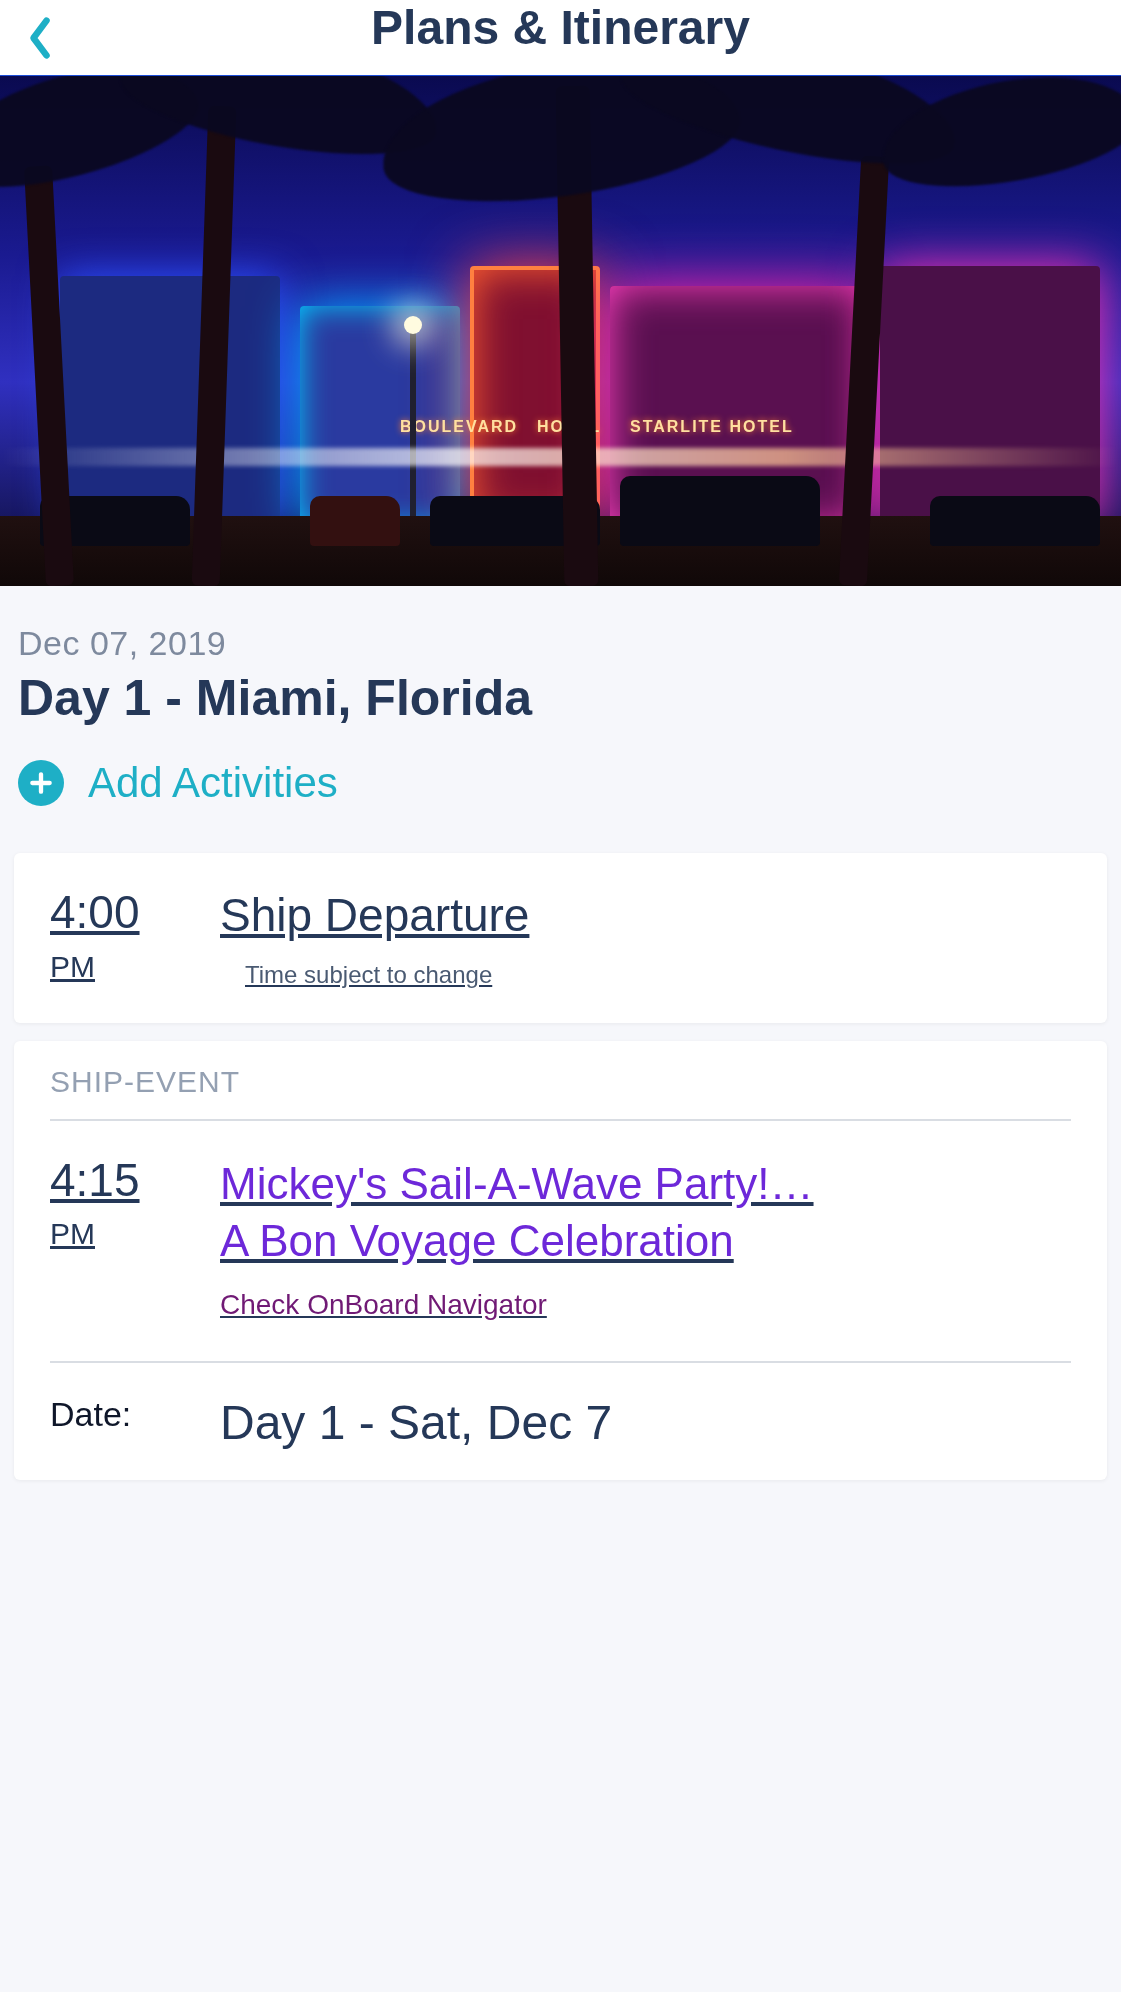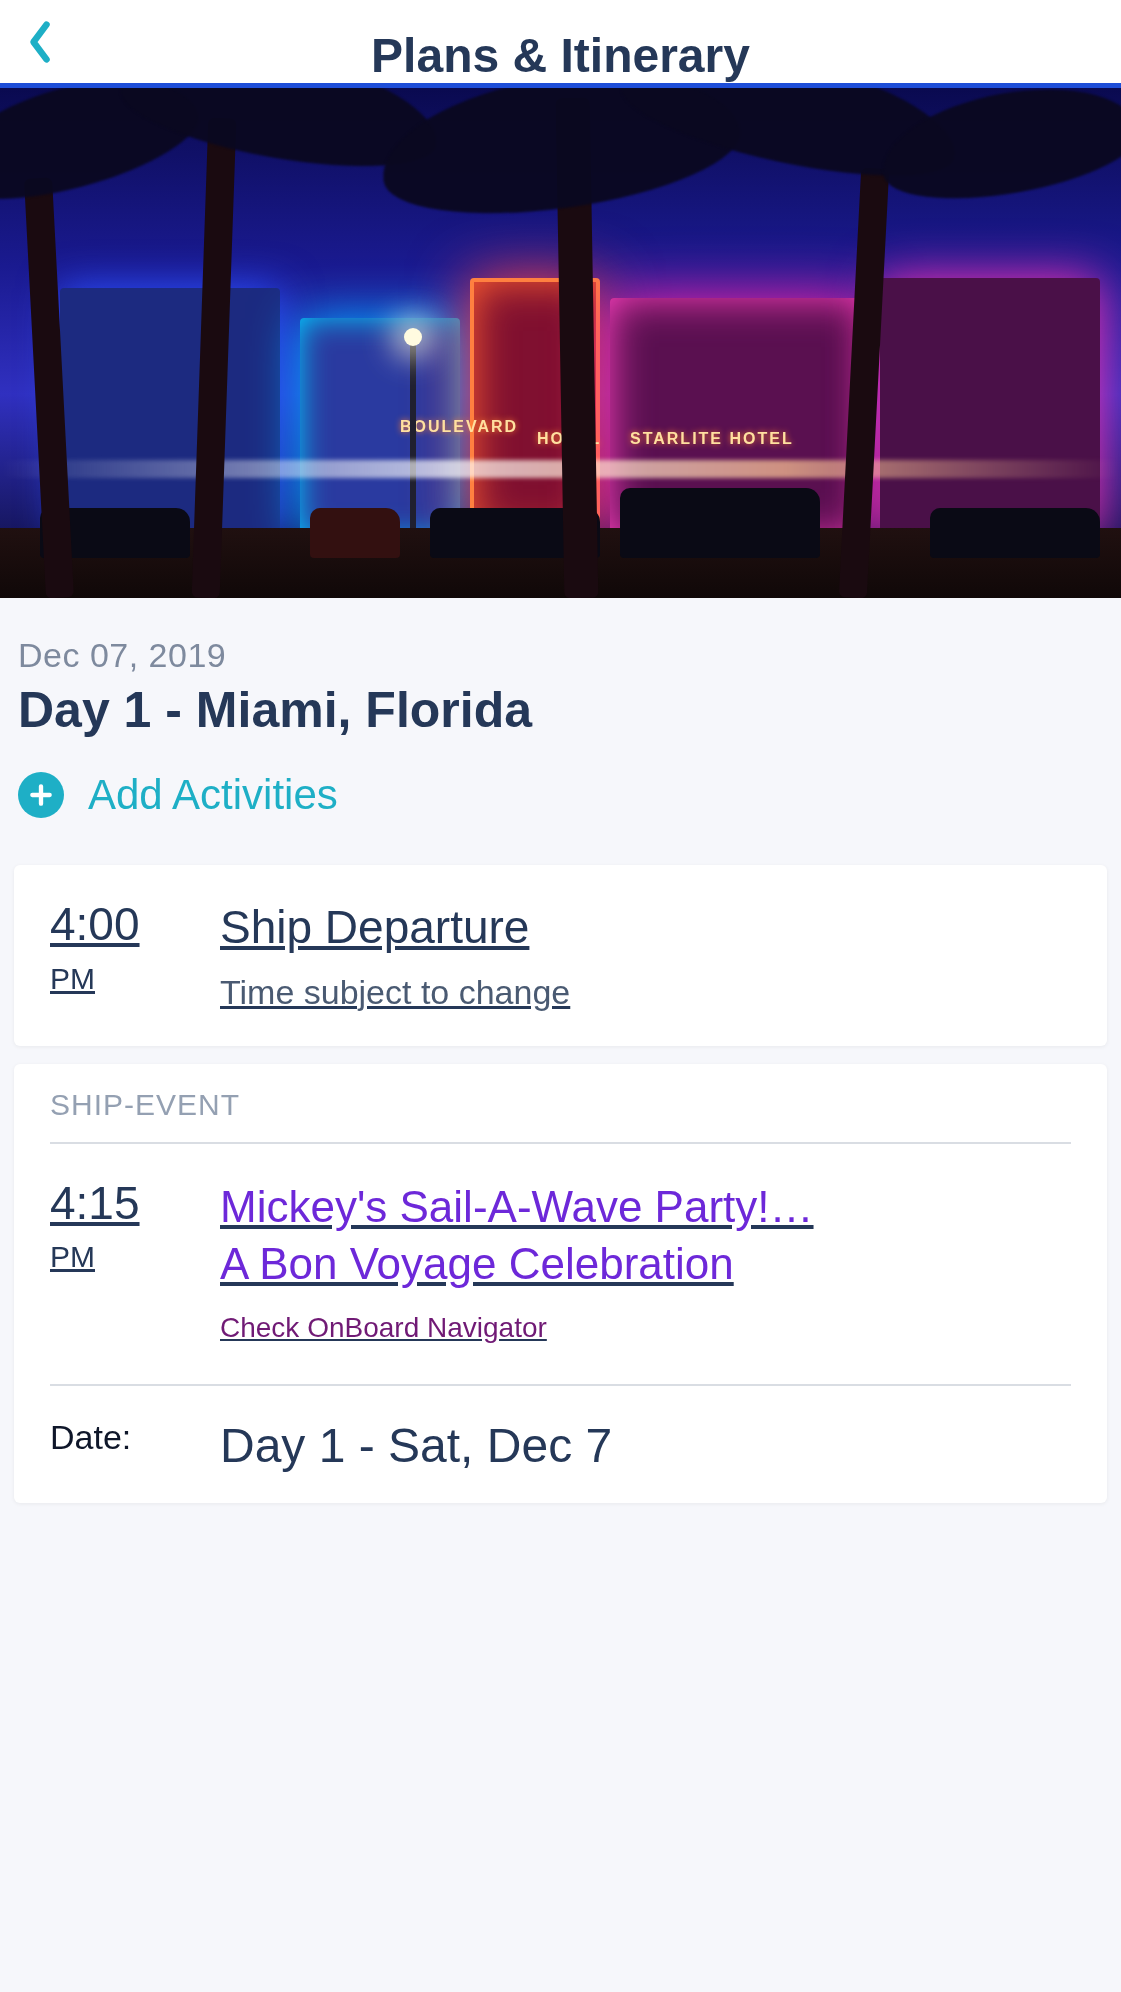--- a/index.html
+++ b/index.html
@@ -5,27 +5,27 @@
   * { box-sizing: border-box; margin: 0; padding: 0; }
   body {
     width: 1121px;
     height: 1992px;
     background: #f6f7fb;
     font-family: -apple-system, BlinkMacSystemFont, "Segoe UI", Helvetica, Arial, sans-serif;
     color: #253858;
     overflow: hidden;
   }
   .header {
-    height: 88px;
+    height: 76px;
     background: #ffffff;
     display: flex;
-    align-items: flex-end;
+    align-items: flex-start;
     justify-content: center;
     position: relative;
-    border-bottom: 5px solid #1d4ed8;
+    border-bottom: 1px solid #1d4ed8;
   }
   .back-btn {
     position: absolute;
     left: 18px;
     top: 50%;
     transform: translateY(-50%);
     width: 44px;
     height: 44px;
     display: flex;
     align-items: center;
@@ -46,21 +46,21 @@
     background: linear-gradient(180deg, #0a0a50 0%, #1a1a90 35%, #3030c0 60%, #0a0a30 100%);
   }
   
   .bld { position: absolute; bottom: 60px; border-radius: 4px; }
   .bld.b1 { left: 60px;  width: 220px; height: 250px; background: #1c2a80; box-shadow: 0 0 40px #2a50ff; }
   .bld.b2 { left: 300px; width: 160px; height: 220px; background: #2a3aa0; box-shadow: 0 0 50px #00aaff, inset 0 0 30px #00ccff; }
   .bld.b3 { left: 470px; width: 130px; height: 260px; background: #801030; box-shadow: 0 0 60px #ff4040, inset 0 0 40px #ff6030; border: 4px solid #ff8040; }
   .bld.b4 { left: 610px; width: 260px; height: 240px; background: #5a1050; box-shadow: 0 0 60px #ff20a0, inset 0 0 40px #ff40c0; }
   .bld.b5 { left: 880px; width: 220px; height: 260px; background: #4a1048; box-shadow: 0 0 50px #ff30b0; }
   .sign { position:absolute; color:#ffe0a0; font-size:16px; font-weight:700; letter-spacing:2px; text-shadow:0 0 6px #ff8030; }
-  .sign.s1 { left: 400px; bottom: 162px; }
+  .sign.s1 { left: 400px; bottom: 150px; }
   .sign.s2 { left: 500px; bottom: 150px; margin-left: 37px; }
   .sign.s3 { left: 630px; bottom: 150px; }
   
   .palm { position:absolute; bottom:0; width:28px; background:#1a0a10; border-radius:6px; }
   .palm.p1 { left: 35px;  height: 420px; transform: rotate(-3deg); }
   .palm.p2 { left: 200px; height: 480px; transform: rotate(2deg); }
   .palm.p3 { left: 560px; height: 500px; width:34px; transform: rotate(-1deg); }
   .palm.p4 { left: 850px; height: 430px; transform: rotate(3deg); }
   
   .fronds { position:absolute; top:-20px; left:0; right:0; height:250px; }
@@ -126,21 +126,21 @@
     box-shadow: 0 1px 4px rgba(0,0,0,0.06);
     padding: 34px 36px;
   }
   .card.first { margin-top: 22px; }
   .event-row { display: flex; gap: 40px; text-decoration: underline; }
   .time-col { width: 130px; flex-shrink: 0; }
   .time-big { font-size: 46px; font-weight: 400; color: #253858; line-height:1.1; }
   .time-ampm { font-size: 30px; color: #253858; margin-top: 12px; }
   .detail-col { flex: 1; }
   .ev-title { font-size: 46px; font-weight: 400; color: #253858; line-height: 1.25; }
-  .ev-sub { font-size: 34px; color: #4a5a72; margin-top: 16px; }
+  .ev-sub { font-size: 24px; color: #4a5a72; margin-top: 16px; margin-left: 25px; }
 
   .card.event2 { padding: 24px 36px 30px 36px; }
   .section-label {
     font-size: 30px;
     letter-spacing: 1px;
     color: #94a0b2;
     padding-bottom: 20px;
     border-bottom: 2px solid #d9dde3;
     margin-bottom: 34px;
   }

